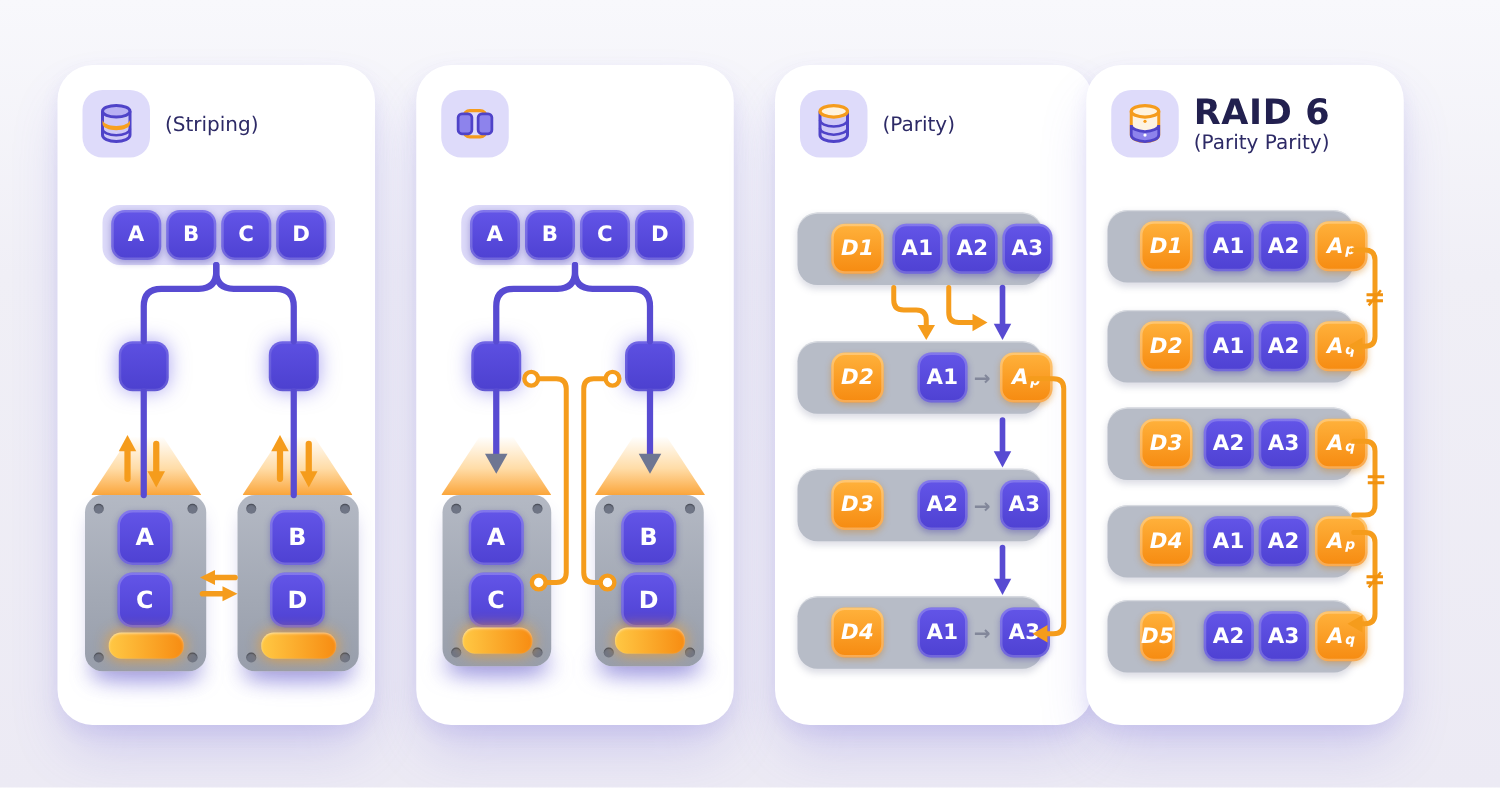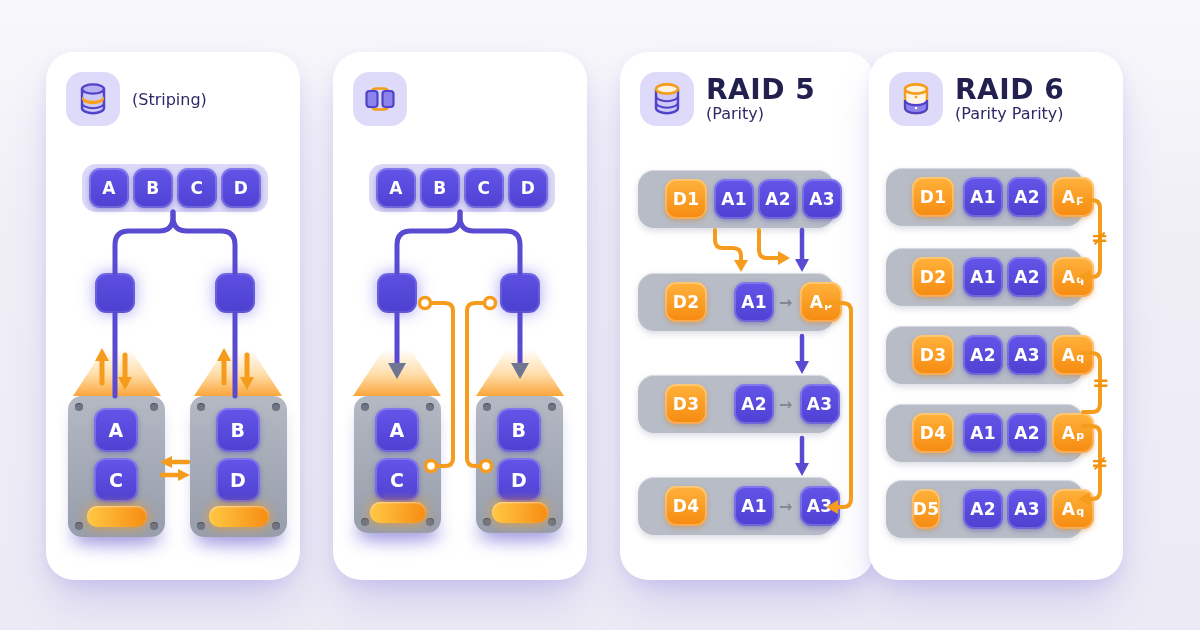--- a/index.html
+++ b/index.html
@@ -20,21 +20,21 @@
   .title{font-size:28px;font-weight:800;color:#22204f;line-height:1.05;letter-spacing:.5px;white-space:nowrap;}
   .subtitle{font-size:16px;font-weight:500;color:#2d2a66;margin-top:0;white-space:nowrap;}
   .diagram{position:absolute;inset:0;}
   .overlay{position:absolute;inset:0;z-index:6;pointer-events:none;}
   
   .blk{display:flex;align-items:center;justify-content:center;color:#fff;font-weight:800;
     font-size:17px;border-radius:11px;letter-spacing:.3px;}
   .blk.purple{background:linear-gradient(180deg,#6355e8 0%,#4e41d2 100%);
     box-shadow:inset 0 0 0 2px rgba(255,255,255,.20),0 2px 5px rgba(55,45,160,.35);}
   .blk.orange{background:linear-gradient(180deg,#ffb23c 0%,#f68a10 100%);
-    box-shadow:inset 0 0 0 2px rgba(255,255,255,.28),0 2px 5px rgba(205,120,10,.35);}
+    box-shadow:inset 0 0 0 2px rgba(255,255,255,.28),0 2px 5px rgba(205,120,10,.35);font-style:italic;}
   .blk sub{font-size:11px;font-weight:800;margin-left:1px;transform:translateY(2px);}
   
   .stripe{position:absolute;left:36px;top:112px;width:186px;height:48px;background:#dcd9f8;
     border-radius:14px;display:flex;align-items:center;justify-content:center;gap:4px;z-index:2;}
   .stripe .blk{width:40px;height:40px;}
   
   .node{position:absolute;width:40px;height:40px;border-radius:11px;z-index:5;
     background:linear-gradient(180deg,#5d50e2,#4c40cf);
     box-shadow:0 0 16px rgba(99,88,230,.55),inset 0 0 0 2px rgba(255,255,255,.12);}
   
@@ -255,21 +255,20 @@
   <div class="card-header">
     <div class="icon-chip">
       <svg width="36" height="36" viewBox="0 0 36 36" aria-label="parity-disk-icon">
         <path d="M7,8 v19 c0,2.9 4.9,5.2 11,5.2 s11,-2.3 11,-5.2 V8" fill="#cfc9f7" stroke="#4f43c8" stroke-width="2.4"></path>
         <path d="M7,15 c0,2.9 4.9,5.2 11,5.2 s11,-2.3 11,-5.2" fill="none" stroke="#4f43c8" stroke-width="2"></path>
         <path d="M7,21.5 c0,2.9 4.9,5.2 11,5.2 s11,-2.3 11,-5.2" fill="none" stroke="#4f43c8" stroke-width="2"></path>
         <ellipse cx="18" cy="8" rx="11" ry="4.6" fill="#fff3dd" stroke="#f59c1c" stroke-width="2.6"></ellipse>
       </svg>
     </div>
     <div class="head-text">
-      <div class="title">RAID 5</div>
       <div class="subtitle">(Parity)</div>
     </div>
   </div>
 
   <div class="diagram">
     <div class="row" style="left:18px;top:118px;width:196px">
       <div class="blk orange" style="left:27px;width:42px">
           <span>D1</span>
         </div>
       <div class="blk purple" style="left:76px">

